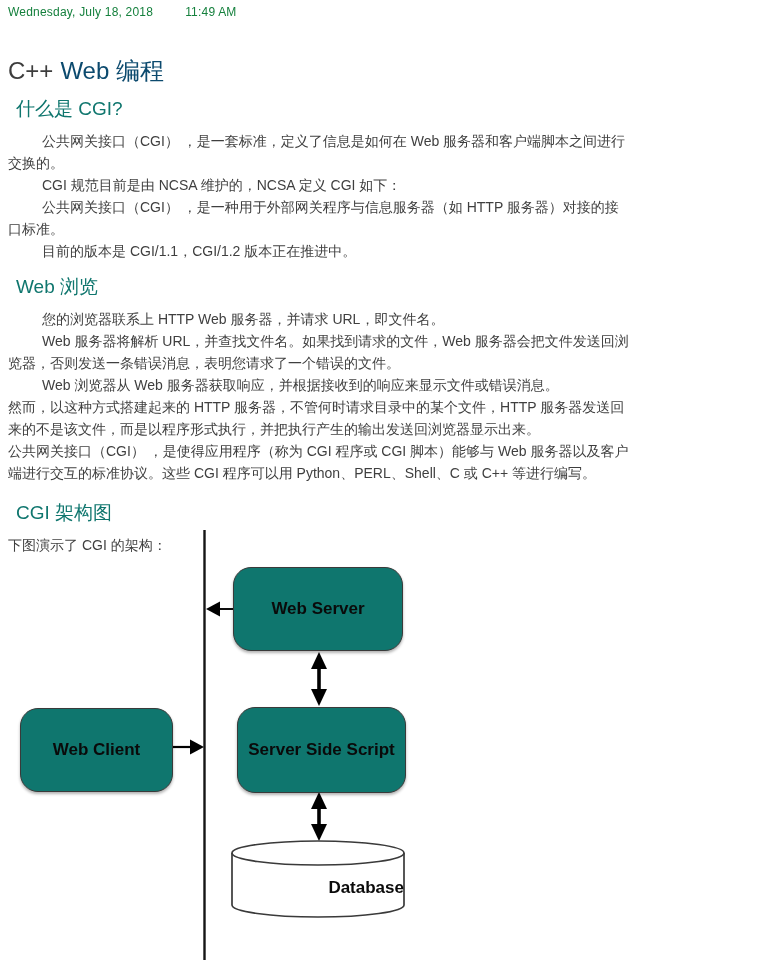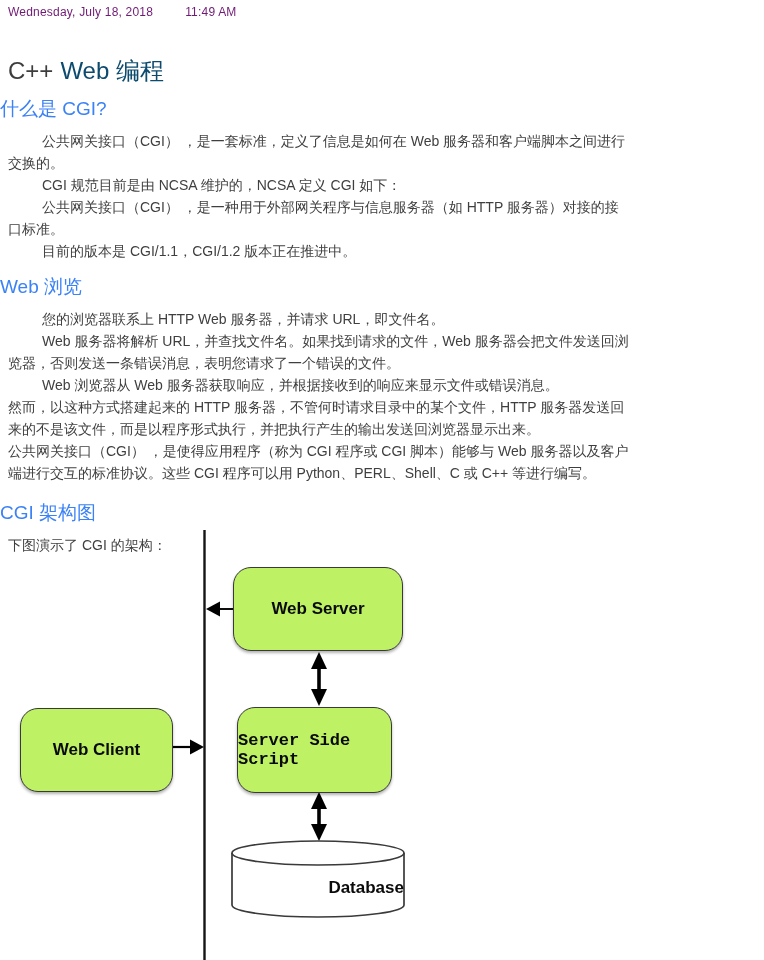--- a/index.html
+++ b/index.html
@@ -10,42 +10,42 @@
     font-family: "Liberation Sans", "DejaVu Sans", sans-serif;
     color: #3c3c3c;
     overflow: hidden;
   }
   .page { position: relative; width: 764px; height: 960px; }
 
   
   .meta {
     padding: 5px 0 0 8px;
     font-size: 12px;
-    color: #701a75;
+    color: #15803d;
     letter-spacing: 0.2px;
   }
   .meta .time { margin-left: 32px; }
 
   
   .title {
     margin: 37px 0 0 8px;
     font-size: 24px;
     line-height: 30px;
     color: #3d3d3d;
     font-weight: 400;
   }
   .title .hl { color: #0c4a6e; margin-left: 7px; }
 
   
   h2 {
-    margin: 0 0 0 0;
+    margin: 0 0 0 16px;
     font-size: 19px;
     line-height: 24px;
     font-weight: 400;
-    color: #3b82f6;
+    color: #0f766e;
   }
   .h2-1 { margin-top: 11px; }
   .h2-2 { margin-top: 13px; }
   .h2-3 { margin-top: 17px; }
 
   
   .content {
     margin: 9px 0 0 8px;
     width: 622px;
     font-size: 14px;
@@ -57,35 +57,35 @@
 
   
   .diagram {
     position: absolute;
     top: 528px; left: 0;
     width: 764px; height: 432px;
   }
   .diagram svg { position: absolute; top: 0; left: 0; }
   .node {
     position: absolute;
-    background: #bef264;
+    background: #0f766e;
     border: 1.7px solid #3a3a3a;
     border-radius: 18px;
     display: flex;
     align-items: center;
     justify-content: center;
     font-weight: 700;
     font-size: 17px;
     color: #0a0a0a;
     box-shadow: 0 2px 3px rgba(0,0,0,0.30);
     z-index: 2;
   }
   .node-web-server   { left: 233px; top: 39px;  width: 170px; height: 84px; }
   .node-web-client   { left: 20px;  top: 180px; width: 153px; height: 84px; }
-  .node-server-side  { left: 237px; top: 179px; width: 155px; height: 86px; font-family: Liberation Mono, monospace; }
+  .node-server-side  { left: 237px; top: 179px; width: 169px; height: 86px; }
   .db-label {
     position: absolute;
     left: 232px; top: 340px; width: 172px; height: 40px;
     display: flex; align-items: center; justify-content: flex-end;
     font-weight: 700; font-size: 17px; color: #0a0a0a;
     z-index: 3;
   }
 </style>
 </head>
 <body>

